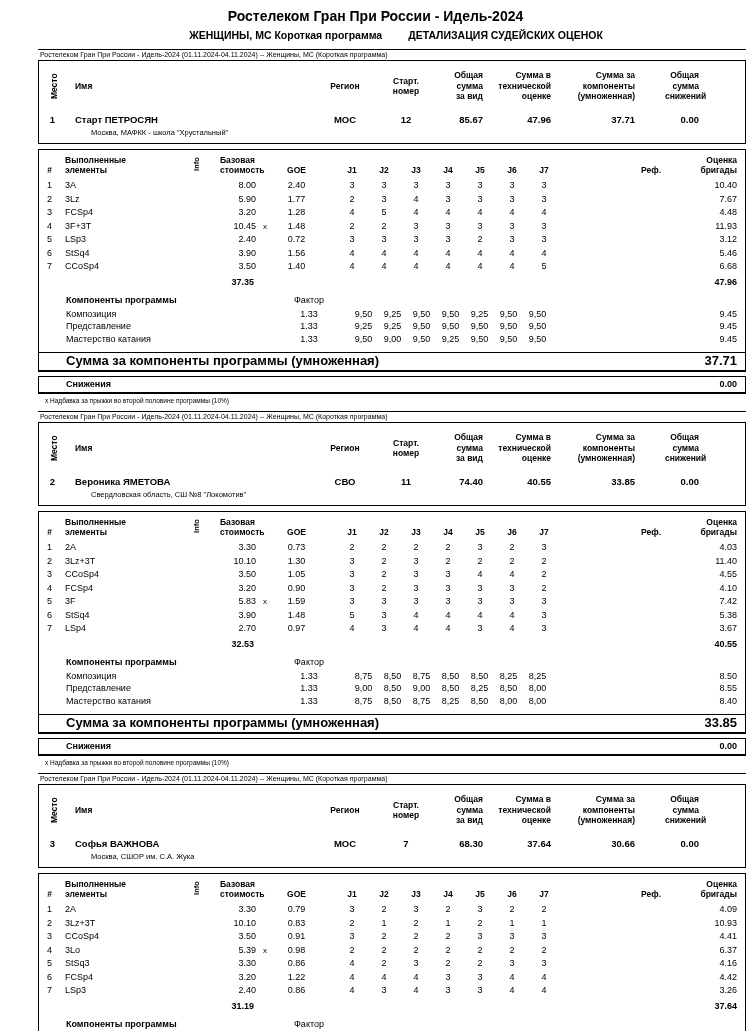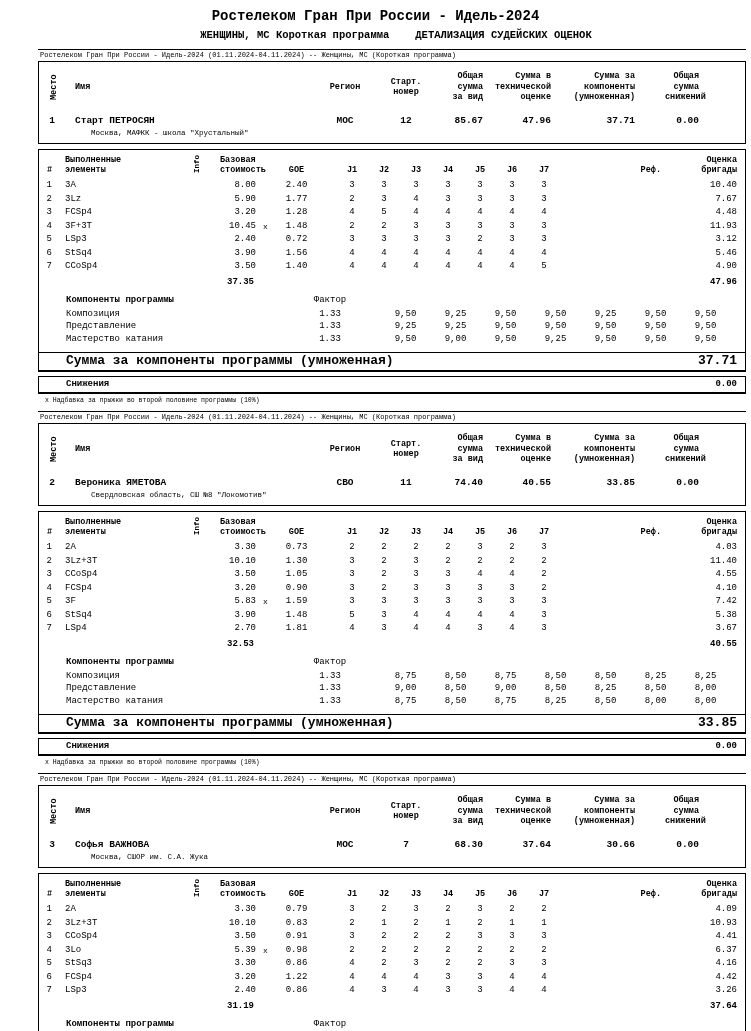--- a/index.html
+++ b/index.html
@@ -1,21 +1,21 @@
 <!DOCTYPE html>
 <html><head>
 <meta charset="utf-8">
 <style>
   * { margin:0; padding:0; box-sizing:border-box; }
   html,body { background:#fff; }
   body {
     width:751px; height:1031px; overflow:hidden;
     font-family:"Liberation Sans", sans-serif; color:#000;
   }
-  .page { width:751px; height:894px; background:#fff; padding-top:8px;font-family:Liberation Mono, monospace; }
+  .page { width:751px; height:894px; background:#fff; padding-top:8px; }
   .doc-title { text-align:center; font-size:14px; font-weight:bold; }
   .doc-subtitle { text-align:center; font-size:10.5px; font-weight:bold; margin-top:5px;padding-left:41px; }
   .doc-subtitle .gap { display:inline-block; width:26px; }
   #blocks { margin-top:8px; }
   .block { margin:0 5px 0 38px; width:708px; }
   .block + .block { margin-top:7px; }
   .block-title { border-top:1px solid #000; font-size:7px; padding:1px 0 2px 2px; }
   .box { border:1px solid #000; background:#fff; }
 
   
@@ -66,21 +66,21 @@
   .c-goe { text-align:center; }
   .c-j { text-align:center; }
   .c-ref { text-align:right; padding-right:8px; }
   .c-score { text-align:right; padding-right:8px; }
   .el-row { font-size:9px; line-height:13.5px; }
   .total-row { display:grid; grid-template-columns:240px 1fr 76px; font-size:9px; font-weight:bold; line-height:16px; }
   .total-row .t-base { text-align:right; padding-right:25px; }
   .total-row .t-score { text-align:right; padding-right:8px; }
 
   
-  .comp-grid { display:grid; grid-template-columns:230px 80px repeat(7,29px) 1fr 76px;gap:21px; }
+  .comp-grid { display:grid; grid-template-columns:230px 80px repeat(7,29px) 1fr 76px; }
   .comp-header { font-size:9px; line-height:16px; margin-top:2px; }
   .comp-header .cp-name { font-weight:bold; padding-left:27px; }
   .comp-header .cp-factor { text-align:center; }
   .comp-row { font-size:9px; line-height:12.5px; }
   .comp-row .cp-name { padding-left:27px; }
   .comp-row .cp-factor { text-align:center; }
   .comp-row .cp-j { text-align:center; }
   .comp-row .cp-score { text-align:right; padding-right:8px; }
   .comp-sum { display:grid; grid-template-columns:1fr 90px; font-weight:bold; font-size:13px;
               line-height:15px; border-top:1px solid #000; margin-top:7px; }
@@ -300,21 +300,21 @@
     <span class="c-sp"></span>
     <span class="c-j">4</span>
     <span class="c-j">4</span>
     <span class="c-j">4</span>
     <span class="c-j">4</span>
     <span class="c-j">4</span>
     <span class="c-j">4</span>
     <span class="c-j">5</span>
     <span class="c-fill"></span>
     <span class="c-ref"></span>
-    <span class="c-score">4.90</span>
+    <span class="c-score">6.68</span>
   </div>
 </div>
       <div class="total-row">
         <span class="t-base">37.35</span>
         <span></span>
         <span class="t-score">47.96</span>
       </div>
 
       <div class="comp-grid comp-header">
         <span class="cp-name">Компоненты программы</span>
@@ -562,21 +562,21 @@
     <span class="c-ref"></span>
     <span class="c-score">5.38</span>
   </div>
 
   <div class="el-grid el-row">
     <span class="c-num">7</span>
     <span class="c-name">LSp4</span>
     <span class="c-info"></span>
     <span class="c-base">2.70</span>
     <span class="c-x"></span>
-    <span class="c-goe">1.81</span>
+    <span class="c-goe">0.97</span>
     <span class="c-sp"></span>
     <span class="c-j">4</span>
     <span class="c-j">3</span>
     <span class="c-j">4</span>
     <span class="c-j">4</span>
     <span class="c-j">3</span>
     <span class="c-j">4</span>
     <span class="c-j">3</span>
     <span class="c-fill"></span>
     <span class="c-ref"></span>

